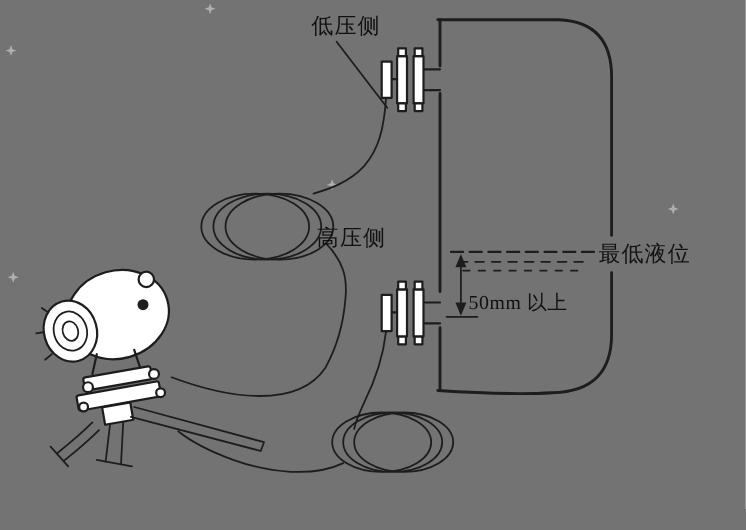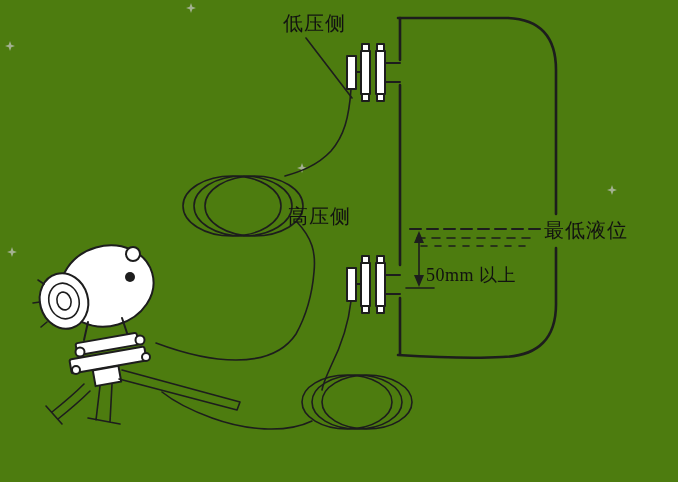--- a/index.html
+++ b/index.html
@@ -1,19 +1,19 @@
 <!DOCTYPE html>
 <html><head>
 <meta charset="utf-8">
 <style>
   html,body{margin:0;padding:0;background:#e8e8e8;}
   .canvas{
     position:relative;
     width:678px;height:482px;
-    background:#4d7c0f;
+    background:#737373;
     overflow:hidden;
     font-family:"Liberation Serif","DejaVu Serif",serif;
   }
   svg{position:absolute;left:0;top:0;}
   .ln{fill:none;stroke:#1d1d1d;stroke-width:2;stroke-linecap:round;stroke-linejoin:round;}
   .thick{stroke-width:2.6;}
   .thin{stroke-width:1.6;}
   .fillw{fill:#ffffff;stroke:#1d1d1d;stroke-width:2;stroke-linejoin:round;}
   .solid{fill:#1d1d1d;stroke:none;}
   .artifact{fill:#c7c7c7;stroke:none;opacity:.7;}

